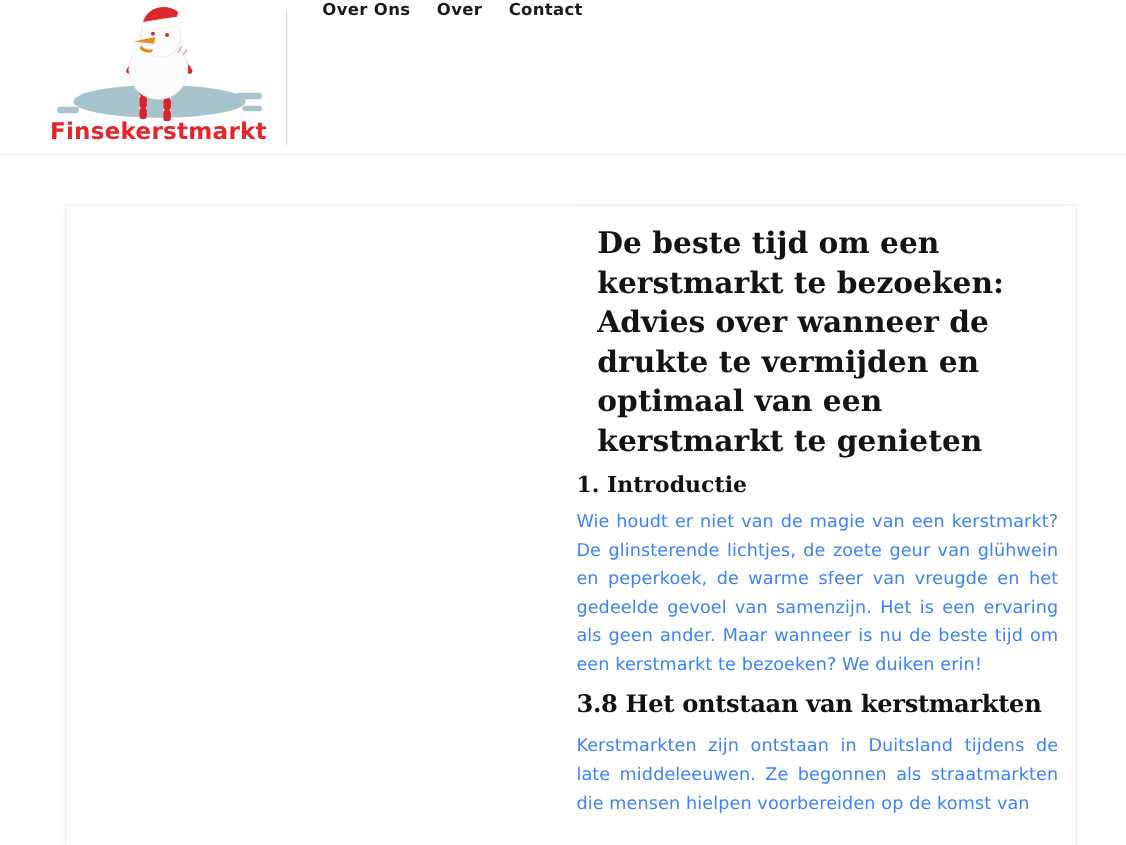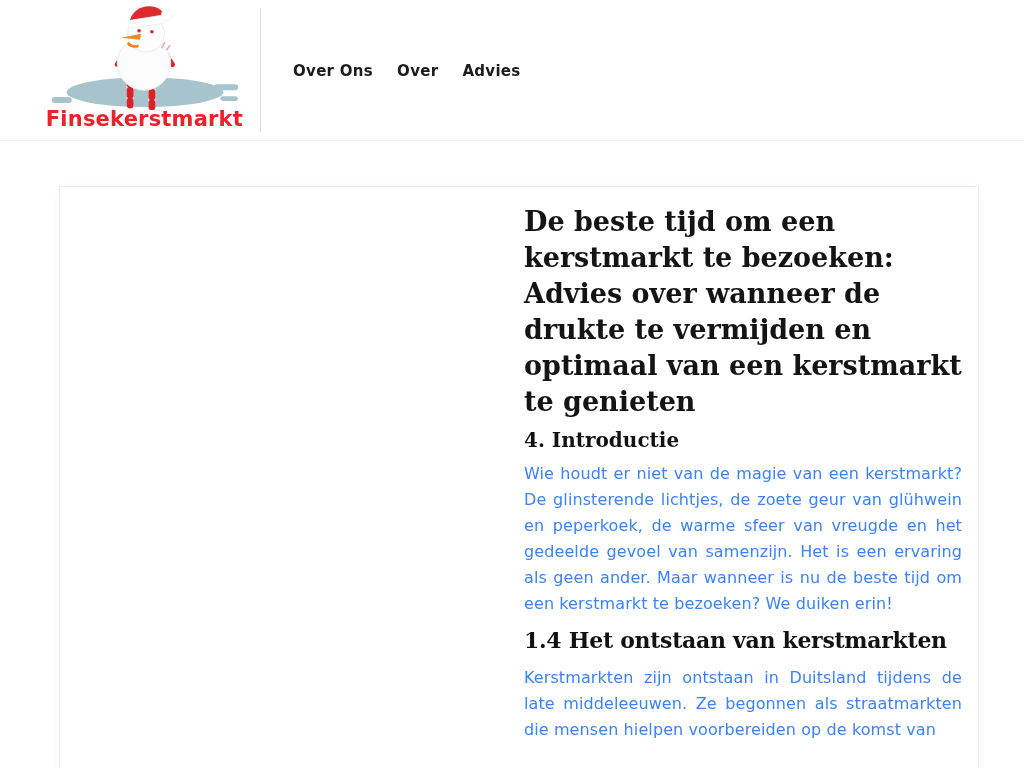--- a/index.html
+++ b/index.html
@@ -21,41 +21,40 @@
   .logo-wrap {
     position: absolute;
     left: 45px; top: 5px;
     width: 198px;
     cursor: pointer;
   }
   .logo-art { display: block; width: 198px; height: 105px; }
   .logo-text {
     display: block;
     width: 198px;
-    text-align: right;
+    text-align: center;
     font-size: 21px;
     font-weight: 700;
     letter-spacing: 0.2px;
     color: #e8232a;
     line-height: 1.1;
     margin-top: -2px;
     white-space: nowrap;
   }
   .header-divider {
     position: absolute;
     left: 260px; top: 8px;
     width: 1px; height: 124px;
     background: #d9d9d9;
   }
   .main-nav {
     position: absolute;
     left: 293px; top: 0;
     height: 141px;
     display: flex;
-    align-items: center;
     gap: 24px;
   }
   .nav-link {
     font-size: 15px;
     font-weight: 700;
     letter-spacing: 0.3px;
     color: #1b1b1b;
     cursor: pointer;
     text-decoration: none;
   }
@@ -80,20 +79,21 @@
     flex: 0 0 438px;
     padding: 17px 0 0 0;
   }
   .article-title {
     font-family: "DejaVu Serif", "Liberation Serif", serif;
     font-weight: 700;
     font-size: 27px;
     line-height: 36px;
     color: #141414;
     margin-bottom: 8px;
+    margin-left: 19px;
   }
   .section-heading {
     font-family: "DejaVu Serif", "Liberation Serif", serif;
     font-weight: 700;
     font-size: 20px;
     line-height: 1.25;
     color: #121212;
     margin: 8px 0 8px 0;
   }
   .sub-heading {
@@ -157,33 +157,33 @@
       <path d="M83 37 q5 5 11 3 l-1 3 q-7 1 -11 -3 z" fill="#ee7f12"></path>
     </svg>
     <span class="logo-text">Finsekerstmarkt</span>
   </div>
 
   <div class="header-divider"></div>
 
   <nav class="main-nav">
     <a class="nav-link">Over Ons</a>
     <a class="nav-link">Over</a>
-    <a class="nav-link">Advies</a>
+    <a class="nav-link">Contact</a>
   </nav>
 </header>
 
 <main>
   <article class="article-card">
 
     <div class="featured-media"></div>
 
     <div class="article-body">
       <h1 class="article-title">De beste tijd om een kerstmarkt te bezoeken: Advies over wanneer de drukte te vermijden en optimaal van een kerstmarkt te genieten</h1>
 
-      <h3 class="section-heading">4. Introductie</h3>
+      <h3 class="section-heading">1. Introductie</h3>
       <p class="body-para">Wie houdt er niet van de magie van een kerstmarkt? De glinsterende lichtjes, de zoete geur van glühwein en peperkoek, de warme sfeer van vreugde en het gedeelde gevoel van samenzijn. Het is een ervaring als geen ander. Maar wanneer is nu de beste tijd om een kerstmarkt te bezoeken? We duiken erin!</p>
 
-      <h2 class="sub-heading">1.4 Het ontstaan van kerstmarkten</h2>
+      <h2 class="sub-heading">3.8 Het ontstaan van kerstmarkten</h2>
       <p class="body-para">Kerstmarkten zijn ontstaan in Duitsland tijdens de late middeleeuwen. Ze begonnen als straatmarkten die mensen hielpen voorbereiden op de komst van</p>
     </div>
 
   </article>
 </main>
 
 </body></html>

